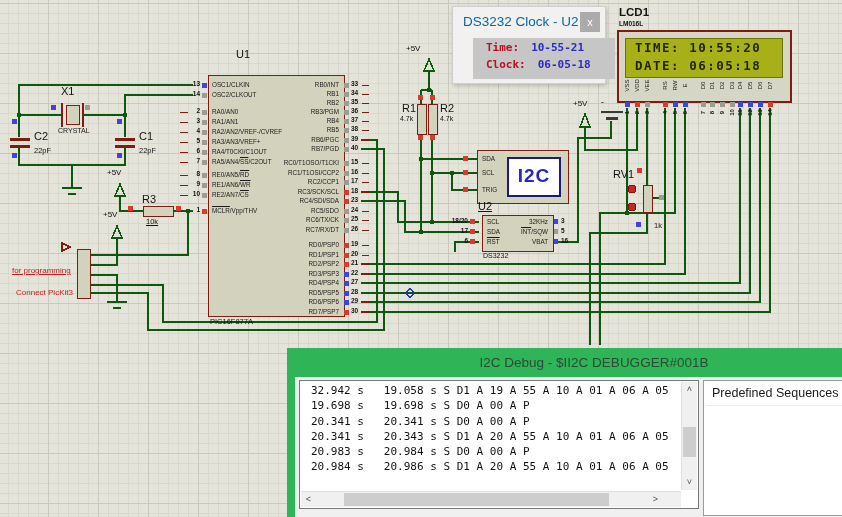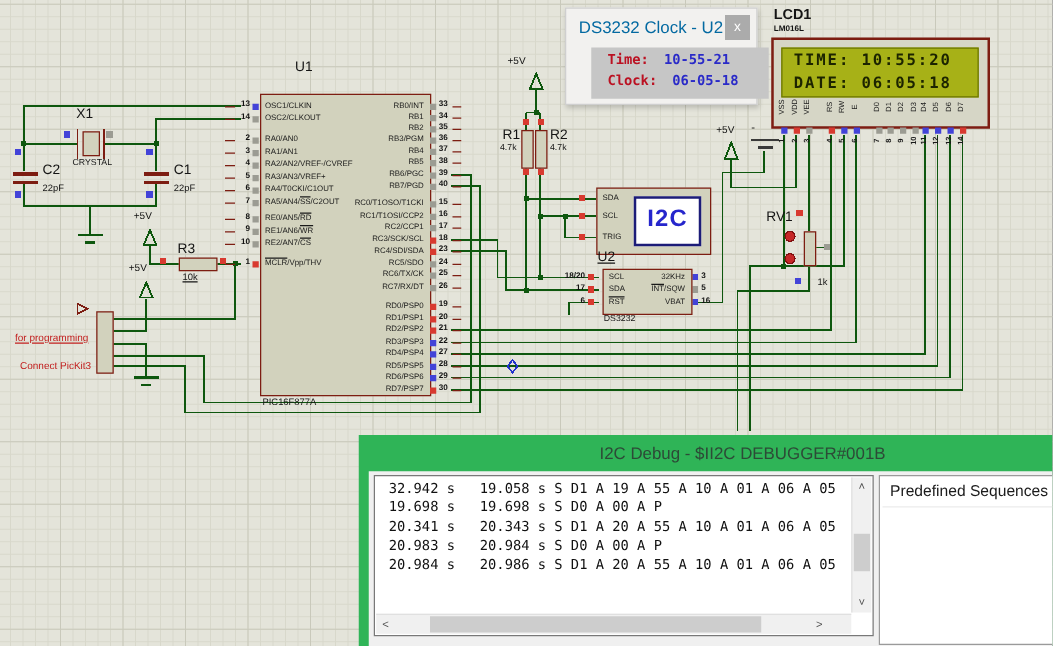--- a/index.html
+++ b/index.html
@@ -251,20 +251,21 @@
     </div>
   </div>
 
   <div class="dbg">
     <div class="dbg-title">I2C Debug - $II2C DEBUGGER#001B</div>
     <div class="dbg-content">
       <div class="logbox">
         <div class="loglines" id="loglines">
             <div class="logline">32.942 s   19.058 s S D1 A 19 A 55 A 10 A 01 A 06 A 05</div>
             <div class="logline">19.698 s   19.698 s S D0 A 00 A P</div>
+            <div class="logline">20.341 s   20.341 s S D0 A 00 A P</div>
             <div class="logline">20.341 s   20.343 s S D1 A 20 A 55 A 10 A 01 A 06 A 05</div>
             <div class="logline">20.983 s   20.984 s S D0 A 00 A P</div>
             <div class="logline">20.984 s   20.986 s S D1 A 20 A 55 A 10 A 01 A 06 A 05</div>
           </div>
         <div class="vscroll">
           <div class="sarrow" style="top:0;left:0;">˄</div>
           <div class="vthumb"></div>
           <div class="sarrow" style="bottom:0;left:0;">˅</div>
         </div>
         <div class="hscroll">

